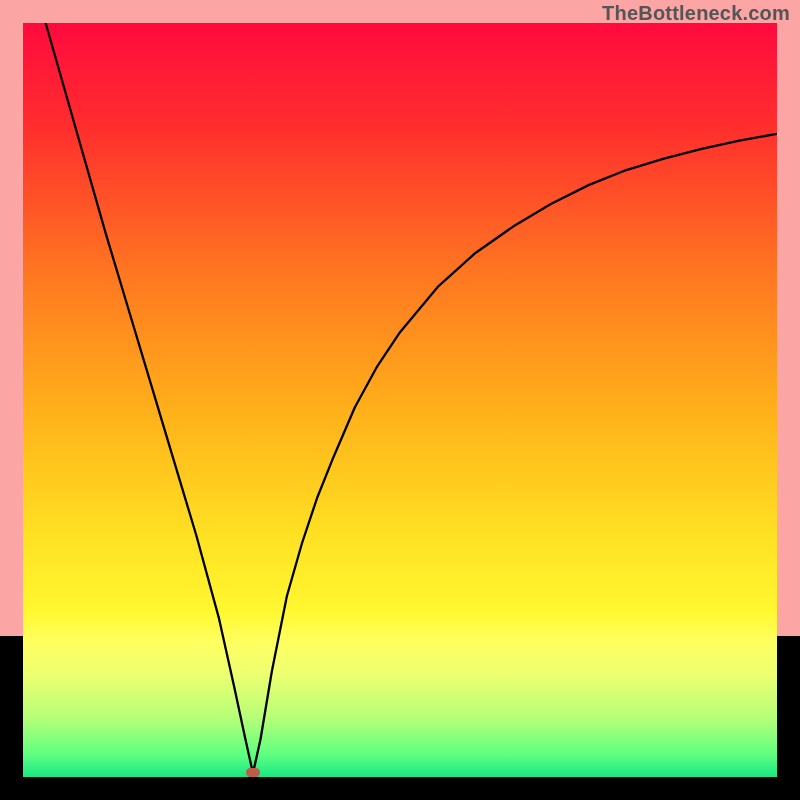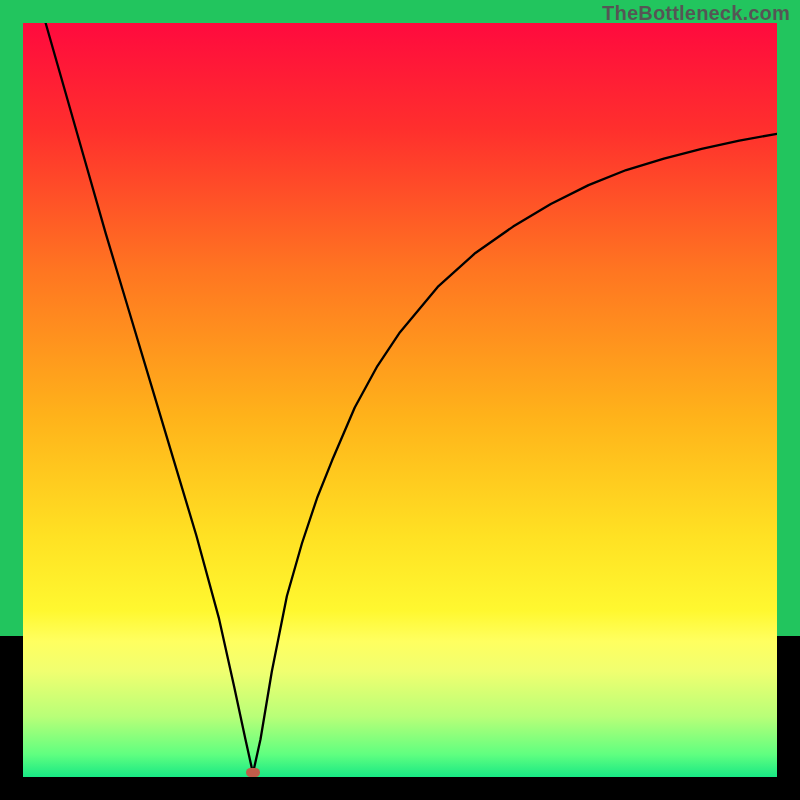--- a/index.html
+++ b/index.html
@@ -10,21 +10,21 @@
     overflow: hidden;
     background: #000;
     font-family: Arial, Helvetica, sans-serif;
   }
   .chart-frame {
     position: absolute;
     top: 0;
     left: 0;
     width: 800px;
     height: 636px;
-    background: #22c55e;
+    background: #fca5a5;
   }
   .plot-area {
     position: absolute;
     top: 23px;
     left: 23px;
     width: 754px;
     height: 754px;
     overflow: hidden;
   }
   .gradient-bg {

